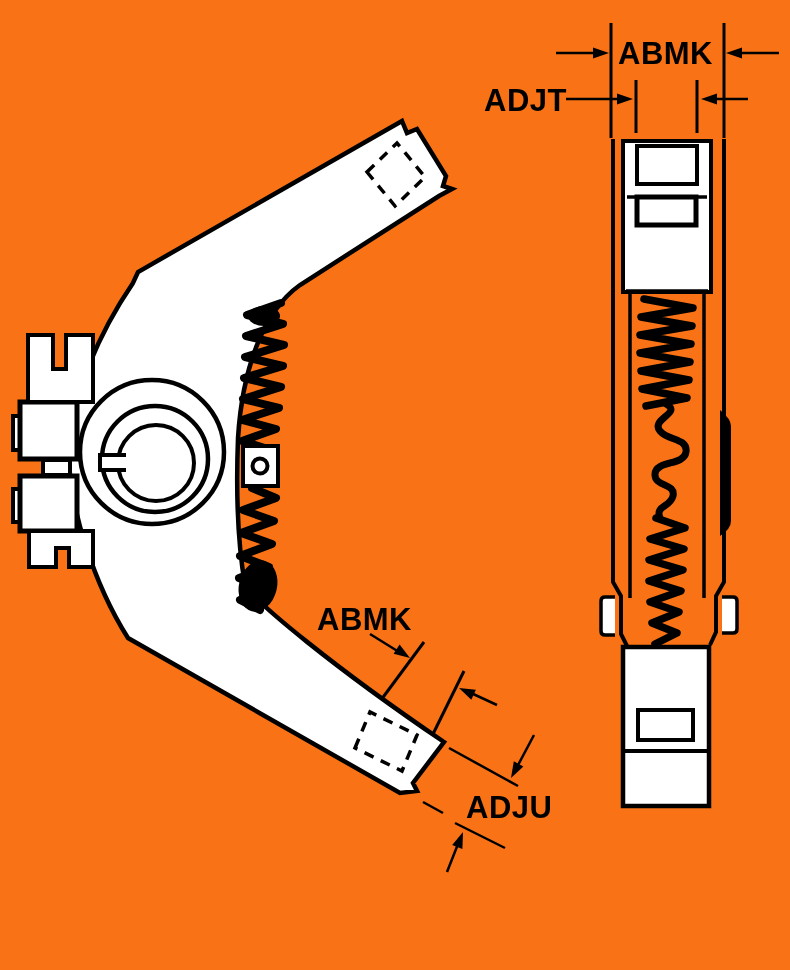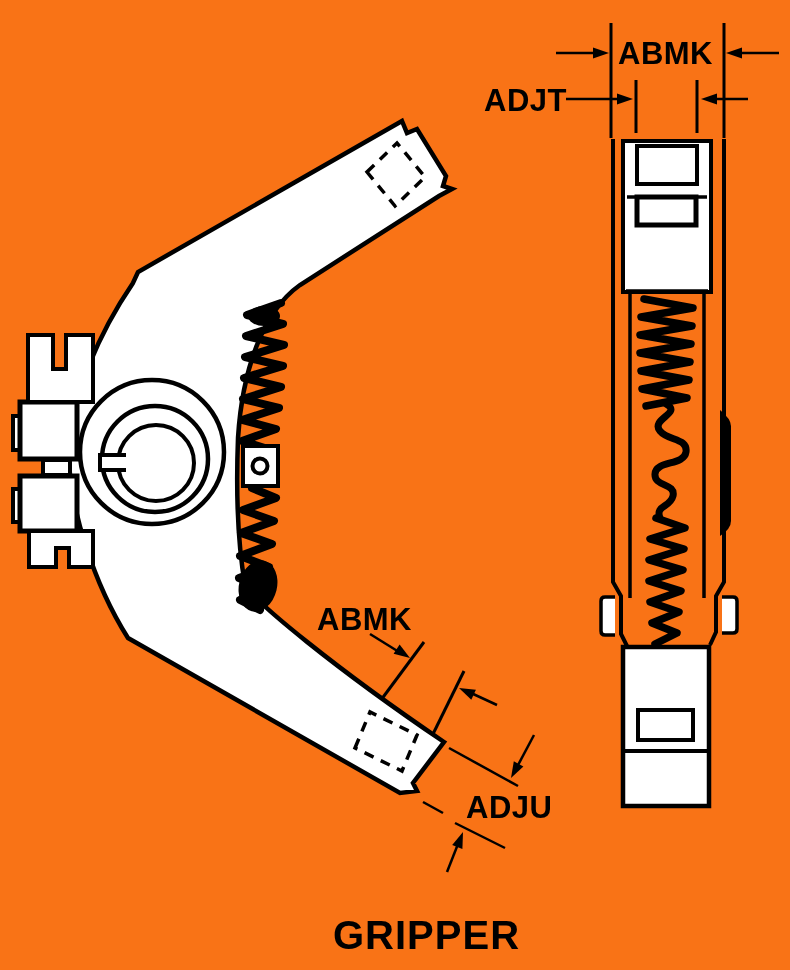--- a/index.html
+++ b/index.html
@@ -147,14 +147,13 @@
   </svg>
 
   <div class="dimlabel" style="left:618px;top:38px;">ABMK</div>
 
   <div class="dimlabel" style="left:484px;top:85px;">ADJT</div>
 
   <div class="dimlabel" style="left:317px;top:604px;">ABMK</div>
 
   <div class="dimlabel" style="left:443px;top:792px;margin-left:23px;">ADJU</div>
 
-  <div class="caption" style="left:333px;top:915px;">GRIPPER</div>
 </div>
 
 </body></html>

